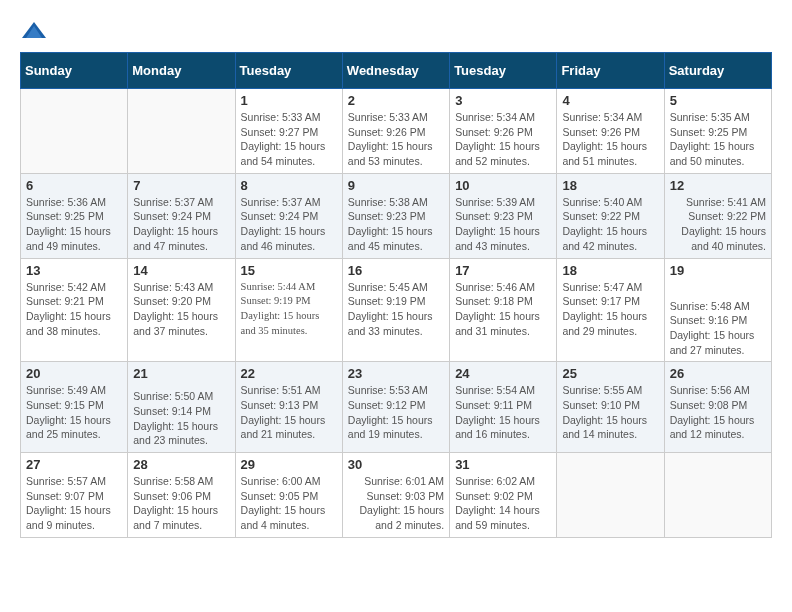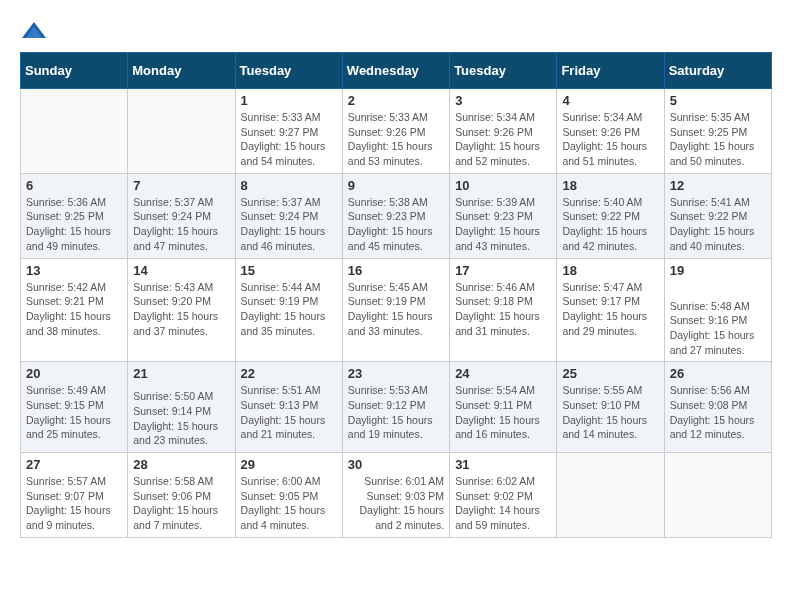--- a/index.html
+++ b/index.html
@@ -187,41 +187,41 @@
 Daylight: 15 hours and 43 minutes.</div>
         </td>
         <td>
           <span class="day-number">18</span>
           <div class="day-info" style="white-space: pre-wrap;">Sunrise: 5:40 AM
 Sunset: 9:22 PM
 Daylight: 15 hours and 42 minutes.</div>
         </td>
         <td>
           <span class="day-number">12</span>
-          <div class="day-info" style="white-space: pre-wrap;">Sunrise: 5:41 AM
+          <div class="day-info" style="white-space: pre-wrap; text-align: right;">Sunrise: 5:41 AM
 Sunset: 9:22 PM
 Daylight: 15 hours and 40 minutes.</div>
         </td>
       </tr>
       <tr>
         <td>
           <span class="day-number">13</span>
           <div class="day-info" style="white-space: pre-wrap;">Sunrise: 5:42 AM
 Sunset: 9:21 PM
 Daylight: 15 hours and 38 minutes.</div>
         </td>
         <td>
           <span class="day-number">14</span>
           <div class="day-info" style="white-space: pre-wrap;">Sunrise: 5:43 AM
 Sunset: 9:20 PM
 Daylight: 15 hours and 37 minutes.</div>
         </td>
         <td>
           <span class="day-number">15</span>
-          <div class="day-info" style="white-space: pre-wrap;">Sunrise: 5:44 AM
+          <div class="day-info" style="white-space: pre-wrap; font-family: Liberation Serif, serif;">Sunrise: 5:44 AM
 Sunset: 9:19 PM
 Daylight: 15 hours and 35 minutes.</div>
         </td>
         <td>
           <span class="day-number">16</span>
           <div class="day-info" style="white-space: pre-wrap;">Sunrise: 5:45 AM
 Sunset: 9:19 PM
 Daylight: 15 hours and 33 minutes.</div>
         </td>
         <td>

